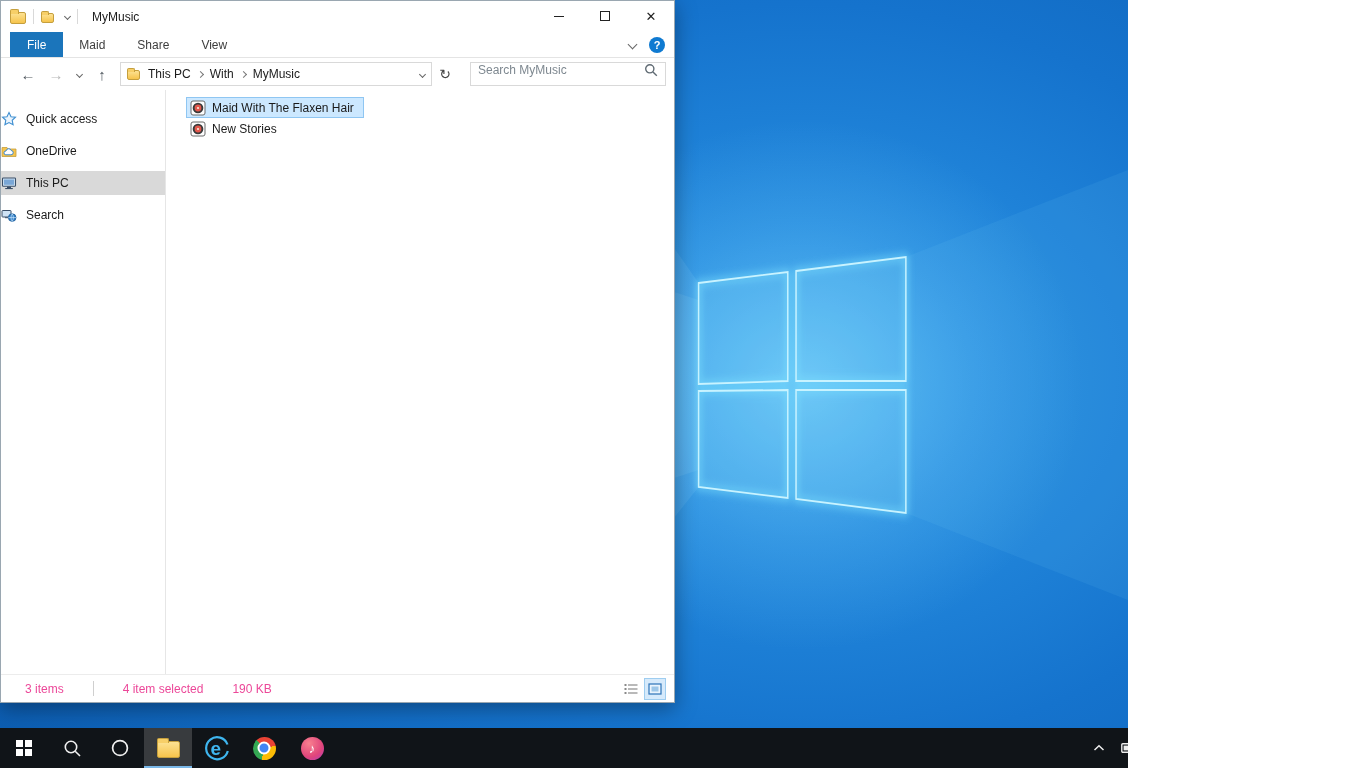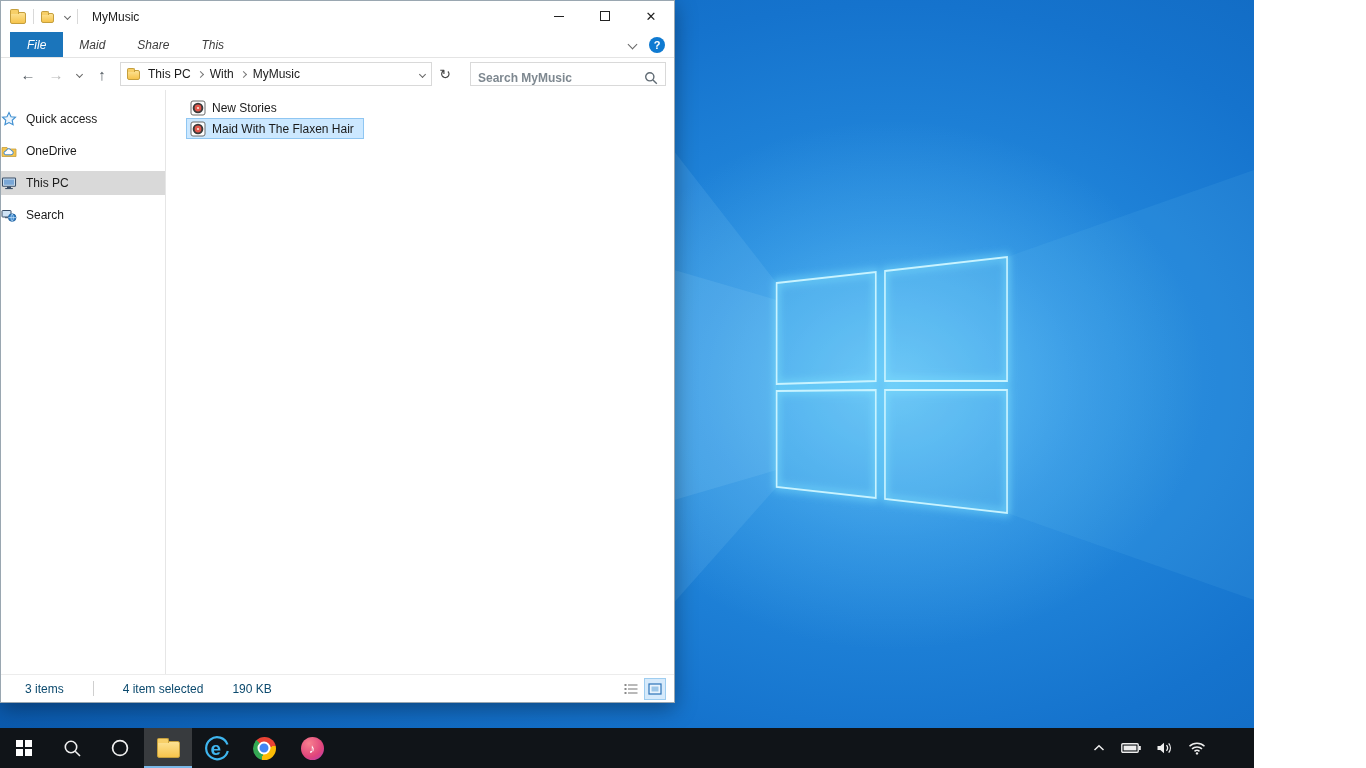--- a/index.html
+++ b/index.html
@@ -1,19 +1,19 @@
 <!DOCTYPE html>
 <html><head>
 <meta charset="utf-8">
 <style>
   * { margin:0; padding:0; box-sizing:border-box; }
   html,body { width:1366px; height:768px; overflow:hidden;
     font-family:"Liberation Sans","DejaVu Sans",sans-serif; font-size:12px; color:#1a1a1a; }
 
-  .desktop { position:relative; width:1254px; height:768px; background:#0a58ab; overflow:hidden; }
+  .desktop { position:relative; width:1128px; height:768px; background:#0a58ab; overflow:hidden; }
 
   
   .wallpaper { position:absolute; left:0; top:0; right:0; bottom:40px;
     background: radial-gradient(1050px 780px at 71% 52%, #2f9bea 0%, #1573cd 48%, #0a58ab 100%); }
   .wallpaper svg { position:absolute; inset:0; width:100%; height:100%; }
 
   
   .window { position:absolute; left:0; top:0; width:675px; height:703px; background:#fff;
     border:1px solid #9aa7b1; box-shadow:0 6px 20px rgba(0,0,0,.35); display:flex; flex-direction:column; }
 
@@ -35,61 +35,61 @@
   .folder.big { width:23px; height:17px; border-radius:2px; }
   .folder.big::before { width:10px; height:4px; top:-4px; }
 
   .chev { width:7px; height:7px; border-right:1.4px solid #666; border-bottom:1.4px solid #666;
     transform:rotate(45deg); display:inline-block; }
   .chev.sm { width:5px; height:5px; }
 
   
   .tabs { height:26px; display:flex; align-items:stretch; padding-left:9px;
     border-bottom:1px solid #e4e4e4; position:relative; flex:none; }
-  .tab { padding:0 16px; display:flex; align-items:center; color:#3d3d3d;font-style:italic; }
+  .tab { padding:0 16px; display:flex; align-items:center; color:#3d3d3d; }
   .tab-file { background:#1b75bb; color:#fff; padding:0 17px; }
   .tabs-right { position:absolute; right:9px; top:0; height:25px; display:flex; align-items:center; gap:13px; }
   .help-btn { width:16px; height:16px; border-radius:50%; background:#0f7ad1; color:#fff;
     font-size:11px; font-weight:bold; display:flex; align-items:center; justify-content:center; }
 
   
   .addr-row { height:32px; display:flex; align-items:center; padding-left:13px; flex:none; }
   .nav-btn { width:28px; height:28px; display:flex; align-items:center; justify-content:center;
     font-size:15px; color:#50585f; }
   .nav-btn.narrow { width:18px; }
   .nav-btn.disabled { color:#b8b8b8; }
   .addr-box { width:312px; height:24px; border:1px solid #d9d9d9; background:#fff;
     display:flex; align-items:center; padding:0 6px; margin-left:4px; }
   .crumb { padding:0 4px; white-space:nowrap; }
   .crumb-sep { width:5px; height:5px; border-right:1.2px solid #777; border-bottom:1.2px solid #777;
     transform:rotate(-45deg); margin:0 3px; flex:none; }
   .addr-chev { margin-left:auto; }
   .refresh-btn { width:26px; height:26px; display:flex; align-items:center; justify-content:center;
     color:#444; font-size:14px; }
   .search-box { margin-left:12px; width:196px; height:24px; border:1px solid #d9d9d9;
-    display:flex; align-items:flex-end; padding:0 7px;font-weight:bold; }
+    display:flex; align-items:flex-start; padding:0 7px; }
   .search-box input { border:none; outline:none; flex:1; font:inherit; color:#333; min-width:0; background:transparent; }
   .search-box input::placeholder { color:#7e8890; opacity:1; }
 
   
   .winbody { flex:1; display:flex; min-height:0; }
   .sidebar { width:165px; border-right:1px solid #e6e6e6; padding-top:17px; flex:none; }
   .side-item { height:24px; display:flex; align-items:center; gap:9px; margin-bottom:8px; }
   .side-item.selected { background:#d9d9d9; }
   .side-icon { width:16px; height:16px; display:flex; align-items:center; justify-content:center; flex:none; }
 
   .content { flex:1; padding:7px 0 0 20px; }
   .file-line { height:21px; }
   .file-row { height:21px; display:inline-flex; align-items:center; gap:6px;
     padding:0 9px 0 3px; border:1px solid transparent; }
   .file-row.selected { background:#cce8ff; border-color:#8fc6f2; }
 
   
   .statusbar { height:28px; border-top:1px solid #ececec; display:flex; align-items:center;
-    padding-left:24px; position:relative; flex:none; color:#0c4a6e;gap:16px; }
+    padding-left:24px; position:relative; flex:none; color:#ec4899;gap:16px; }
   .status-sep { width:1px; height:15px; background:#cfcfcf; margin:0 13px; }
   .status-size { margin-left:13px;text-align:center; }
   .view-btns { position:absolute; right:8px; display:flex; gap:2px; }
   .view-btn { width:22px; height:22px; display:flex; align-items:center; justify-content:center;
     border:1px solid transparent; }
   .view-btn.active { background:#d6eafb; border-color:#9ecdf0; }
 
   
   .taskbar { position:absolute; left:0; bottom:0; width:1366px; height:40px; background:#101418;
     display:flex; align-items:stretch; }
@@ -163,21 +163,21 @@
             <i></i>
           </div>
         <div class="cap-btn cap-close">✕</div>
       </div>
     </div>
 
     <div class="tabs">
       <div class="tab tab-file">File</div>
       <div class="tab">Maid</div>
       <div class="tab">Share</div>
-      <div class="tab">This</div>
+      <div class="tab">View</div>
       <div class="tabs-right">
         <span style="display:flex;">
           <span class="chev"></span>
         </span>
         <span class="help-btn">?</span>
       </div>
     </div>
 
     <div class="addr-row">
       <div class="nav-btn">←</div>
@@ -248,39 +248,39 @@
               <circle cx="11.2" cy="10.6" r="3.8" fill="#2f7cc3" stroke="#1c5c99" stroke-width="0.8"></circle>
               <path d="M7.4 10.6h7.6M11.2 6.8c-1.6 2.4-1.6 5.2 0 7.6M11.2 6.8c1.6 2.4 1.6 5.2 0 7.6" fill="none" stroke="#cfe9ff" stroke-width="0.7"></path>
             </svg>
           </span>
           <span>Search</span>
         </div>
       </div>
 
       <div class="content">
         <div class="file-line">
-          <div class="file-row">
+          <div class="file-row selected">
             <svg width="16" height="16" viewBox="0 0 16 16">
               <rect x="1" y="1" width="14" height="14" rx="2" fill="#fdfdfd" stroke="#6b6b6b"></rect>
               <circle cx="8" cy="8" r="5.3" fill="#3a3a3a"></circle>
               <circle cx="8" cy="8" r="3.4" fill="#e2574c"></circle>
               <circle cx="8" cy="8" r="1.1" fill="#f5e9d8"></circle>
             </svg>
-            <span>New Stories</span>
+            <span>Maid With The Flaxen Hair</span>
           </div>
         </div>
         <div class="file-line">
-          <div class="file-row selected">
+          <div class="file-row">
             <svg width="16" height="16" viewBox="0 0 16 16">
               <rect x="1" y="1" width="14" height="14" rx="2" fill="#fdfdfd" stroke="#6b6b6b"></rect>
               <circle cx="8" cy="8" r="5.3" fill="#3a3a3a"></circle>
               <circle cx="8" cy="8" r="3.4" fill="#e2574c"></circle>
               <circle cx="8" cy="8" r="1.1" fill="#f5e9d8"></circle>
             </svg>
-            <span>Maid With The Flaxen Hair</span>
+            <span>New Stories</span>
           </div>
         </div>
       </div>
     </div>
 
     <div class="statusbar">
       <span>3 items</span>
       <span class="status-sep"></span>
       <span>4 item selected</span>
       <span class="status-size">190 KB</span>

